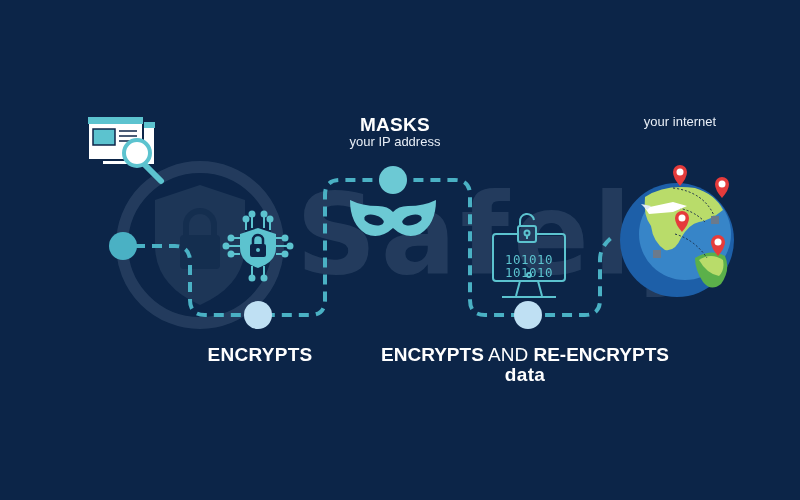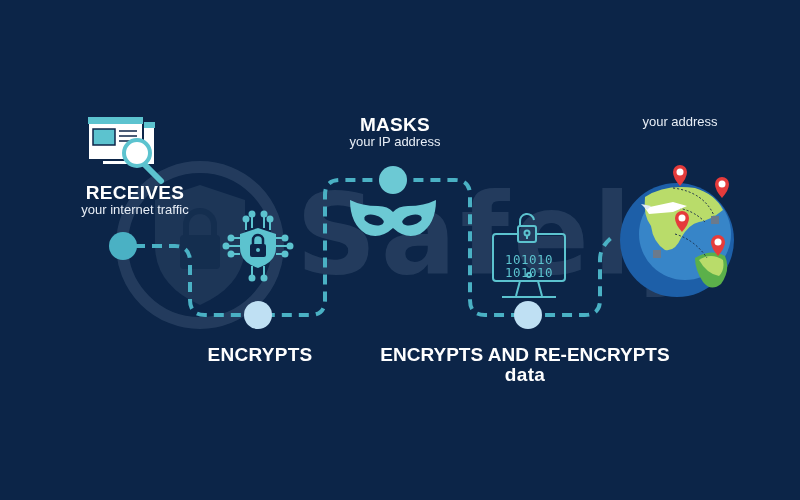--- a/index.html
+++ b/index.html
@@ -144,37 +144,33 @@
     <g>
       <path d="M60 56 a7 7 0 0 1 14 0 q0 6 -7 14 q-7 -8 -7 -14 z" fill="#e53b3b"></path>
         <circle cx="67" cy="56" r="3.5" fill="#fff"></circle>
     </g>
     <g>
       <path d="M96 80 a7 7 0 0 1 14 0 q0 6 -7 14 q-7 -8 -7 -14 z" fill="#e53b3b"></path>
         <circle cx="103" cy="80" r="3.5" fill="#fff"></circle>
     </g>
   </svg>
 
-  <div class="label" style="left:20px;top:183px;width:230px;">
-    <span class="title">RECEIVES</span>
-    <span class="sub">your internet traffic</span>
-  </div>
 
   <div class="label" style="left:170px;top:345px;width:180px;">
     <span class="title">ENCRYPTS</span>
   </div>
 
   <div class="label" style="left:300px;top:115px;width:190px;">
     <span class="title">MASKS</span>
     <span class="sub">your IP address</span>
   </div>
 
   <div class="label" style="left:355px;top:345px;width:340px;">
     <span style="display:block;font-size:19px;">
-      <span style="font-weight:bold;">ENCRYPTS</span><span style="font-weight:bold;white-space:pre;margin-top:32px;"> AND </span><span style="font-weight:bold;margin-top:28px;">RE-ENCRYPTS</span>
+      <span style="font-weight:bold;">ENCRYPTS</span><span style="font-weight:normal;white-space:pre;margin-top:32px;"> AND </span><span style="font-weight:bold;margin-top:28px;">RE-ENCRYPTS</span>
     </span>
     <span class="title">data</span>
   </div>
 
   <div class="label" style="left:590px;top:115px;width:180px;">
-    <span class="sub">your address</span>
+    <span class="sub">your internet</span>
   </div>
 </div>
 
 </body></html>

